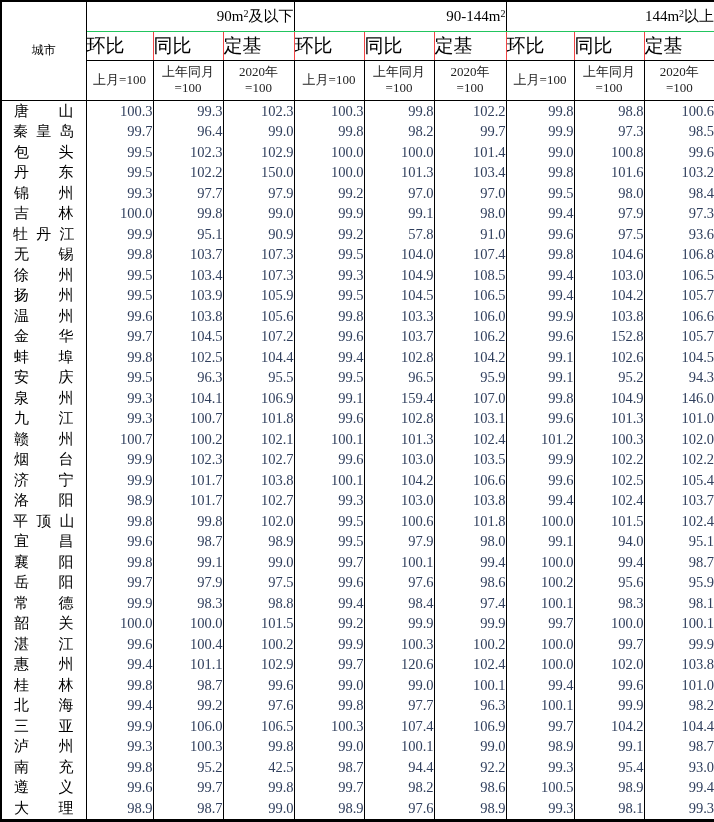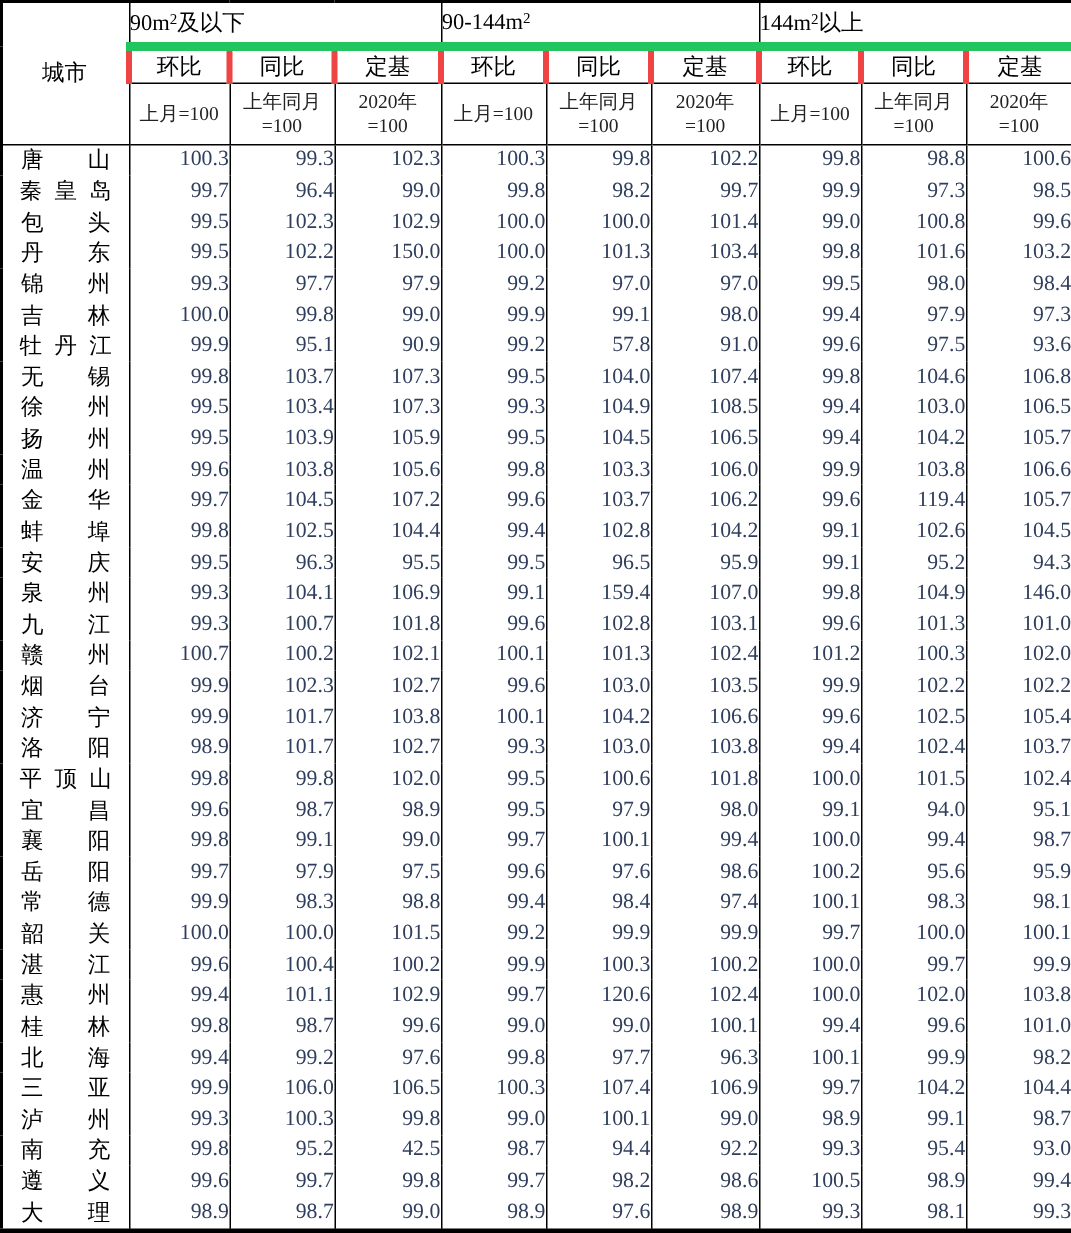--- a/index.html
+++ b/index.html
@@ -29,38 +29,37 @@
     vertical-align: middle;
   }
   tr.h1 { height: 28px; }
   tr.h2 { height: 19px; }
   tr.h3 { height: 37px; }
 
   td.city-h {
     border-right: 1px solid #000;
     border-bottom: 1px solid #000;
     text-align: center;
-    font-size: 15px;
+    font-size: 12px;
   }
   td.grp {
     border-left: 1px solid #000;
-    border-bottom: 6px solid #22c55e;
-    text-align: left;
+    border-bottom: 1px solid #22c55e;
+    text-align: right;
     font-size: 15px;
   }
   td.grp sup {
     font-size: 10px;
     vertical-align: 4px;
     line-height: 0;
   }
   td.sub {
-    border-left: 4px solid #ef4444;
+    border-left: 1px solid #ef4444;
     border-bottom: 1px solid #000;
-    text-align: center;
-    font-size: 15px;
+    font-size: 19px;
   }
   td.base {
     border-left: 1px solid #000;
     border-bottom: 1px solid #000;
     text-align: center;
     font-size: 13px;
     line-height: 1.3;
     color: #222222;
   }
   td.base div { line-height: 1.25; }
@@ -353,21 +352,21 @@
             <span>华</span>
           </div>
         </td>
         <td class="num">99.7</td>
         <td class="num">104.5</td>
         <td class="num">107.2</td>
         <td class="num">99.6</td>
         <td class="num">103.7</td>
         <td class="num">106.2</td>
         <td class="num">99.6</td>
-        <td class="num">119.4</td>
+        <td class="num">152.8</td>
         <td class="num">105.7</td>
       </tr>
       <tr>
         <td class="city-cell">
           <div class="city two">
             <span>蚌</span>
             <span>埠</span>
           </div>
         </td>
         <td class="num">99.8</td>

